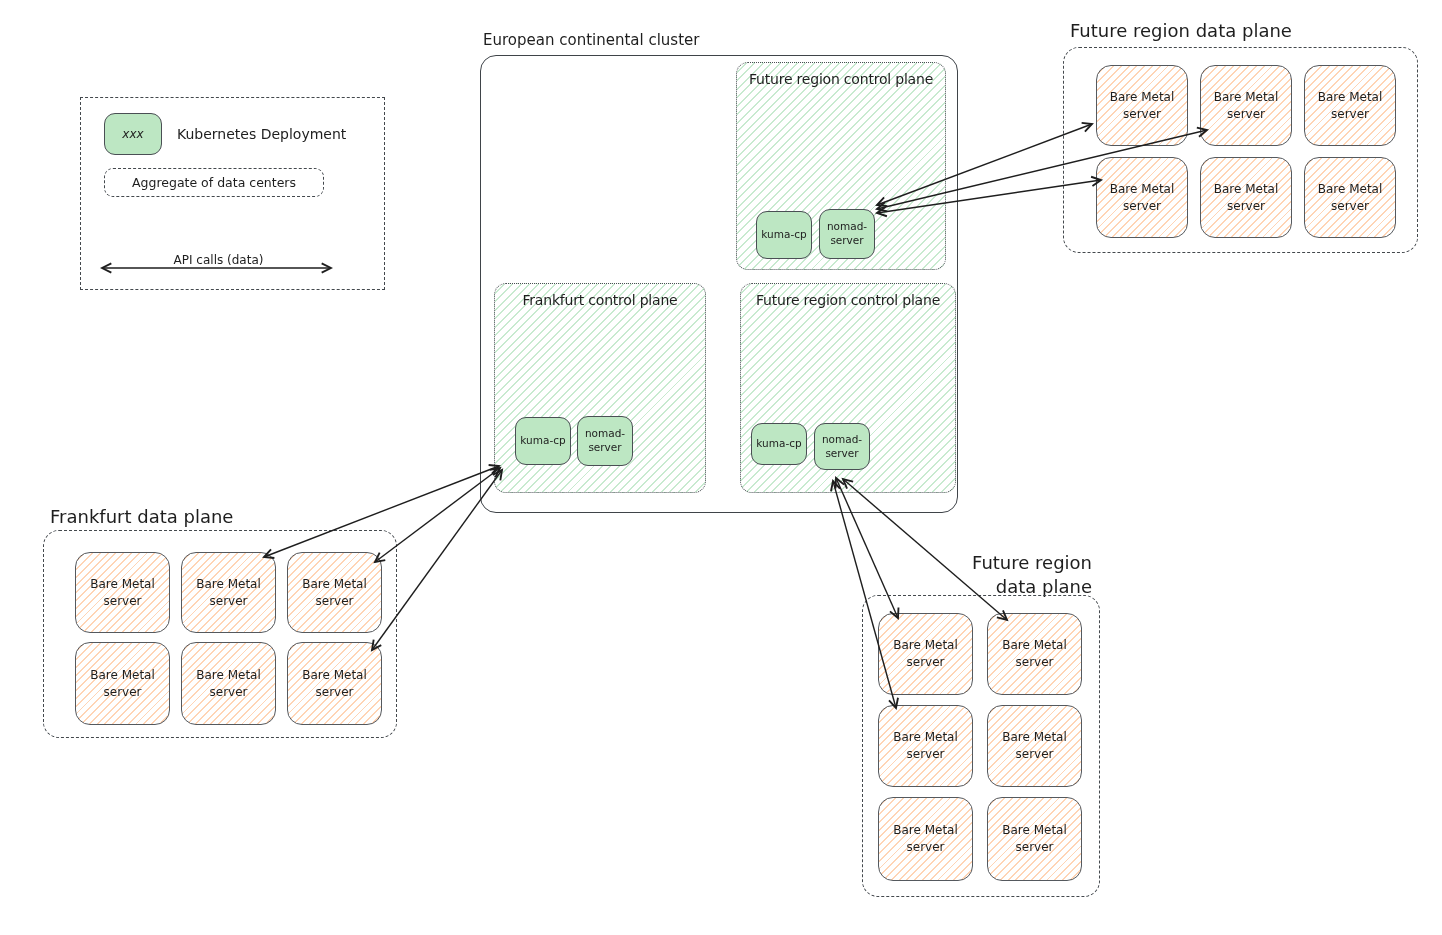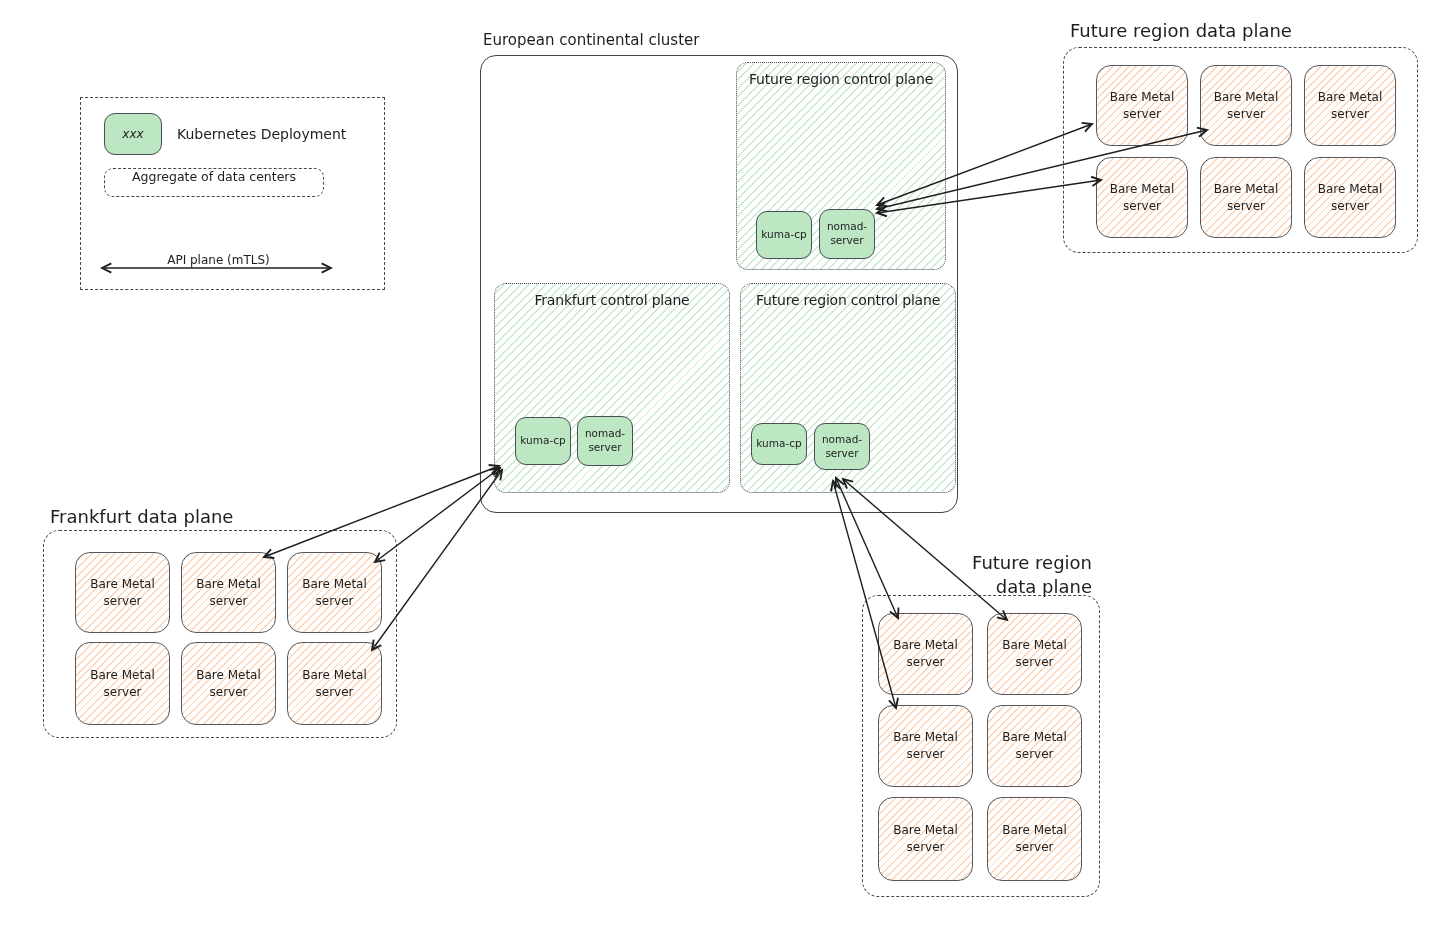--- a/index.html
+++ b/index.html
@@ -22,37 +22,37 @@
   
   .legend { position:absolute; left:80px; top:97px; width:305px; height:193px;
             border:1.6px dashed #43484d; }
   .legend-deploy-box { position:absolute; left:23px; top:15px; width:58px; height:42px;
             background:#bde7c3; border:1.6px solid #4a4f54; border-radius:11px;
             display:flex; align-items:center; justify-content:center;
             font-size:12px; font-style:italic; }
   .legend-deploy-label { position:absolute; left:96px; top:28px; font-size:14px; }
   .legend-aggregate { position:absolute; left:23px; top:70px; width:220px; height:29px;
             border:1.6px dashed #43484d; border-radius:9px;
-            display:flex; align-items:flex-start; justify-content:center; font-size:12.5px; }
+            display:flex; align-items:center; justify-content:center; font-size:12.5px; }
   .legend-namespace { position:absolute; left:22px; top:112px; width:221px; height:36px;
             border:1.8px dotted #43484d; border-radius:4px;
             display:flex; align-items:center; justify-content:center; font-size:11.5px; }
   .legend-arrow-label { position:absolute; left:20px; top:155px; width:235px;
             text-align:center; font-size:12px; }
 
   
   .cluster-title { position:absolute; left:483px; top:31px; font-size:15px;text-align:right; }
   .cluster-box { position:absolute; left:480px; top:55px; width:478px; height:458px;
             border:1.6px solid #3f4449; border-radius:16px; background:#ffffff; }
 
   .ns { position:absolute; border:1.8px dotted #4a4f54; border-radius:12px; background-color:#ffffff; }
   .ns-title { position:absolute; top:8px; left:0; width:100%; text-align:center;
             font-size:14px; letter-spacing:-0.2px; }
   .ns-future-top   { left:736px; top:62px;  width:210px; height:208px; }
-  .ns-frankfurt    { left:494px; top:283px; width:236px; height:210px; }
+  .ns-frankfurt    { left:494px; top:283px; width:212px; height:210px; }
   .ns-future-bottom{ left:740px; top:283px; width:216px; height:210px; }
 
   .dep { position:absolute; width:56px; height:48px;
             background-color:#bde7c3; border:1.5px solid #4a4f54; border-radius:11px;
             display:flex; align-items:center; justify-content:center; text-align:center;
             font-size:10.5px; line-height:1.3; overflow:hidden; }
 
   
   .dp-title { position:absolute; font-size:18px; }
   .dp-box { position:absolute; border:1.7px dashed #43484d; border-radius:16px; }
@@ -85,21 +85,21 @@
 <div class="canvas">
 
   <div class="legend">
     <div class="legend-deploy-box">
       <span>xxx</span>
     </div>
     <div class="legend-deploy-label">Kubernetes Deployment</div>
     <div class="legend-aggregate">
       <span>Aggregate of data centers</span>
     </div>
-    <div class="legend-arrow-label">API plane (mTLS)</div>
+    <div class="legend-arrow-label">API calls (data)</div>
   </div>
 
   <div class="cluster-title">European continental cluster</div>
   <div class="cluster-box"></div>
 
   <div class="ns ns-future-top hatch-green">
     <div class="ns-title">Future region control plane</div>
     <div class="dep" style="left:19px; top:148px;">kuma-cp</div>
     <div class="dep" style="left:82px; top:146px; height:50px;">nomad-server</div>
   </div>

